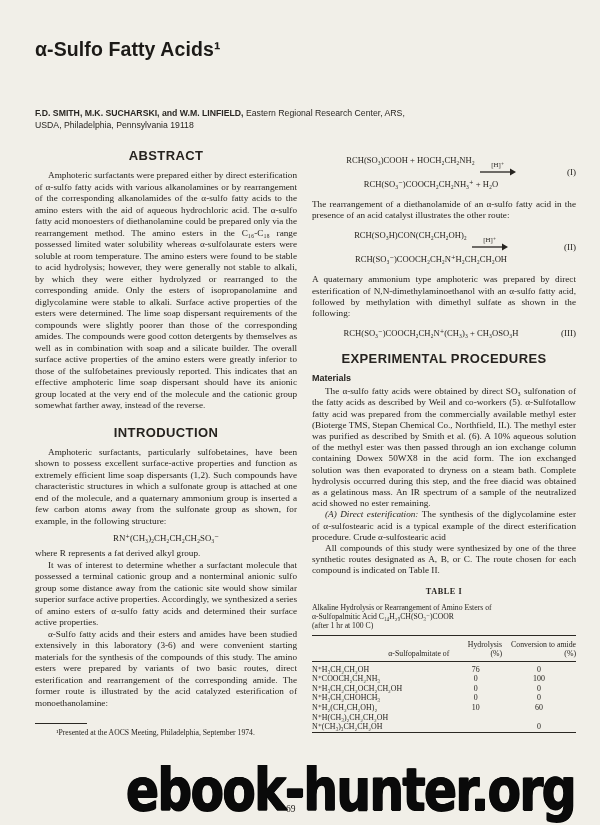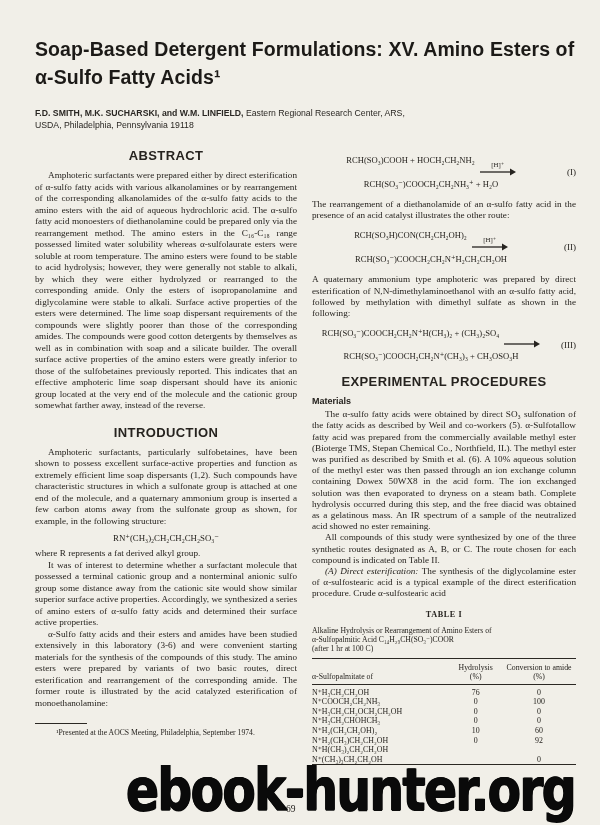--- a/index.html
+++ b/index.html
@@ -53,21 +53,21 @@
   
   .tablebox{margin-top:10px;}
   .t-label{text-align:center; font-size:8.2px; font-weight:700;
            letter-spacing:0.6px; margin-bottom:7px;}
   .t-cap{text-align:left; font-size:7.7px; line-height:9.3px;}
   table.t{width:100%; border-collapse:collapse; margin-top:4px;
           border-top:1.5px solid #2b2823; border-bottom:1.5px solid #2b2823;}
   table.t thead th{
     border-bottom:1.5px solid #2b2823; font-weight:400;
     font-size:7.8px; line-height:9px; vertical-align:bottom;
-    padding:4px 0 3px; white-space:pre-line;
+    padding:4px 0 3px; white-space:pre-line;text-align:right;
   }
   table.t tbody tr:first-child td{padding-top:3px;}
   table.t td{font-size:7.9px; line-height:9.6px; padding:0;}
   .tc1{text-align:left; width:52%;}
   .tc2{text-align:center; width:20%;}
   .tc3{text-align:center; width:28%;}
   
   .fn{margin-top:14px;}
   .fn-rule{width:52px; border-top:1px solid #2b2823; margin-bottom:4px;}
   .fn p{font-size:7.7px; line-height:9.5px; text-align:center;
@@ -82,21 +82,20 @@
     transform:scaleX(0.84); transform-origin:left top;
     text-shadow:0.8px 0 0 #0a0a0a,-0.8px 0 0 #0a0a0a,0 0.8px 0 #0a0a0a;
   }
 </style>
 </head>
 <body>
 
 <div class="page">
 
   <div class="title">
-    <div>Soap-Based Detergent Formulations: XV. Amino Esters of</div>
     <div>α-Sulfo Fatty Acids¹</div>
   </div>
   <div class="authors">
     <b>F.D. SMITH, M.K. SUCHARSKI, and W.M. LINFIELD, </b><span>Eastern Regional Research Center, ARS, USDA, Philadelphia, Pennsylvania 19118</span>
   </div>
 
   <div class="col col-left">
     <div class="sec-h first">ABSTRACT</div>
     <p class="ind">Amphoteric surfactants were prepared either by direct esterification of α-sulfo fatty acids with various alkanolamines or by rearrangement of the corresponding alkanolamides of the α-sulfo fatty acids to the amino esters with the aid of aqueous hydrochloric acid. The α-sulfo fatty acid monoesters of diethanolamine could be prepared only via the rearrangement method. The amino esters in the C₁₆-C₁₈ range possessed limited water solubility whereas α-sulfolaurate esters were soluble at room temperature. The amino esters were found to be stable to acid hydrolysis; however, they were generally not stable to alkali, by which they were either hydrolyzed or rearranged to the corresponding amide. Only the esters of isopropanolamine and diglycolamine were stable to alkali. Surface active properties of the esters were determined. The lime soap dispersant requirements of the compounds were slightly poorer than those of the corresponding amides. The compounds were good cotton detergents by themselves as well as in combination with soap and a silicate builder. The overall surface active properties of the amino esters were greatly inferior to those of the sulfobetaines previously reported. This indicates that an effective amphoteric lime soap dispersant should have its anionic group located at the very end of the molecule and the cationic group somewhat farther away, instead of the reverse.</p>
 
@@ -141,38 +140,29 @@
             </svg>
           </span>
       </div>
       <div class="eql">RCH(SO₃⁻)COOCH₂CH₂N⁺H₂CH₂CH₂OH</div>
       <div class="eq-num">(II)</div>
     </div>
 
     <p>A quaternary ammonium type amphoteric was prepared by direct esterification of N,N-dimethylaminoethanol with an α-sulfo fatty acid, followed by methylation with dimethyl sulfate as shown in the following:</p>
 
     <div class="eq">
-      <div class="eql">
-        <span>RCH(SO₃⁻)COOCH₂CH₂N⁺H(CH₃)₂ + (CH₃)₂SO₄</span><span class="rxn">
-            <span class="rxn-lbl"></span>
-            <svg width="36" height="8" viewBox="0 0 36 8">
-              <line x1="0" y1="4" x2="31" y2="4" stroke="#26231f" stroke-width="1.3"></line>
-              <path d="M30 0.5 L36 4 L30 7.5 z" fill="#26231f"></path>
-            </svg>
-          </span>
-      </div>
       <div class="eql">RCH(SO₃⁻)COOCH₂CH₂N⁺(CH₃)₃ + CH₃OSO₃H</div>
       <div class="eq-num">(III)</div>
     </div>
 
     <div class="sec-h">EXPERIMENTAL PROCEDURES</div>
     <div class="sub-h">Materials</div>
     <p class="ind">The α-sulfo fatty acids were obtained by direct SO₃ sulfonation of the fatty acids as described by Weil and co-workers (5). α-Sulfotallow fatty acid was prepared from the commercially available methyl ester (Bioterge TMS, Stepan Chemical Co., Northfield, IL). The methyl ester was purified as described by Smith et al. (6). A 10% aqueous solution of the methyl ester was then passed through an ion exchange column containing Dowex 50WX8 in the acid form. The ion exchanged solution was then evaporated to dryness on a steam bath. Complete hydrolysis occurred during this step, and the free diacid was obtained as a gelatinous mass. An IR spectrum of a sample of the neutralized acid showed no ester remaining.</p>
+    <p class="ind"><i>(A) Direct esterification:</i><span> The synthesis of the diglycolamine ester of α-sulfostearic acid is a typical example of the direct esterification procedure. Crude α-sulfostearic acid</span></p>
     <p class="ind">All compounds of this study were synthesized by one of the three synthetic routes designated as A, B, or C. The route chosen for each compound is indicated on Table II.</p>
-    <p class="ind"><i>(A) Direct esterification:</i><span> The synthesis of the diglycolamine ester of α-sulfostearic acid is a typical example of the direct esterification procedure. Crude α-sulfostearic acid</span></p>
 
     <div class="tablebox">
       <div class="t-label">TABLE I</div>
       <div class="t-cap">Alkaline Hydrolysis or Rearrangement of Amino Esters of</div>
       <div class="t-cap">α-Sulfopalmitic Acid C₁₄H₂₉CH(SO₃⁻)COOR</div>
       <div class="t-cap">(after 1 hr at 100 C)</div>
       <table class="t">
         <thead>
           <tr>
             <th class="tc1">α-Sulfopalmitate of</th>
@@ -202,25 +192,20 @@
               <td class="tc1">N⁺H₃CH₂CHOHCH₃</td>
               <td class="tc2">0</td>
               <td class="tc3">0</td>
             </tr>
           <tr>
               <td class="tc1">N⁺H₂(CH₂CH₂OH)₂</td>
               <td class="tc2">10</td>
               <td class="tc3">60</td>
             </tr>
           <tr>
-              <td class="tc1">N⁺H₂(CH₃)CH₂CH₂OH</td>
-              <td class="tc2">0</td>
-              <td class="tc3">92</td>
-            </tr>
-          <tr>
               <td class="tc1">N⁺H(CH₃)₂CH₂CH₂OH</td>
               <td class="tc2"></td>
               <td class="tc3"></td>
             </tr>
           <tr>
               <td class="tc1">N⁺(CH₃)₃CH₂CH₂OH</td>
               <td class="tc2"></td>
               <td class="tc3">0</td>
             </tr>
         </tbody>

